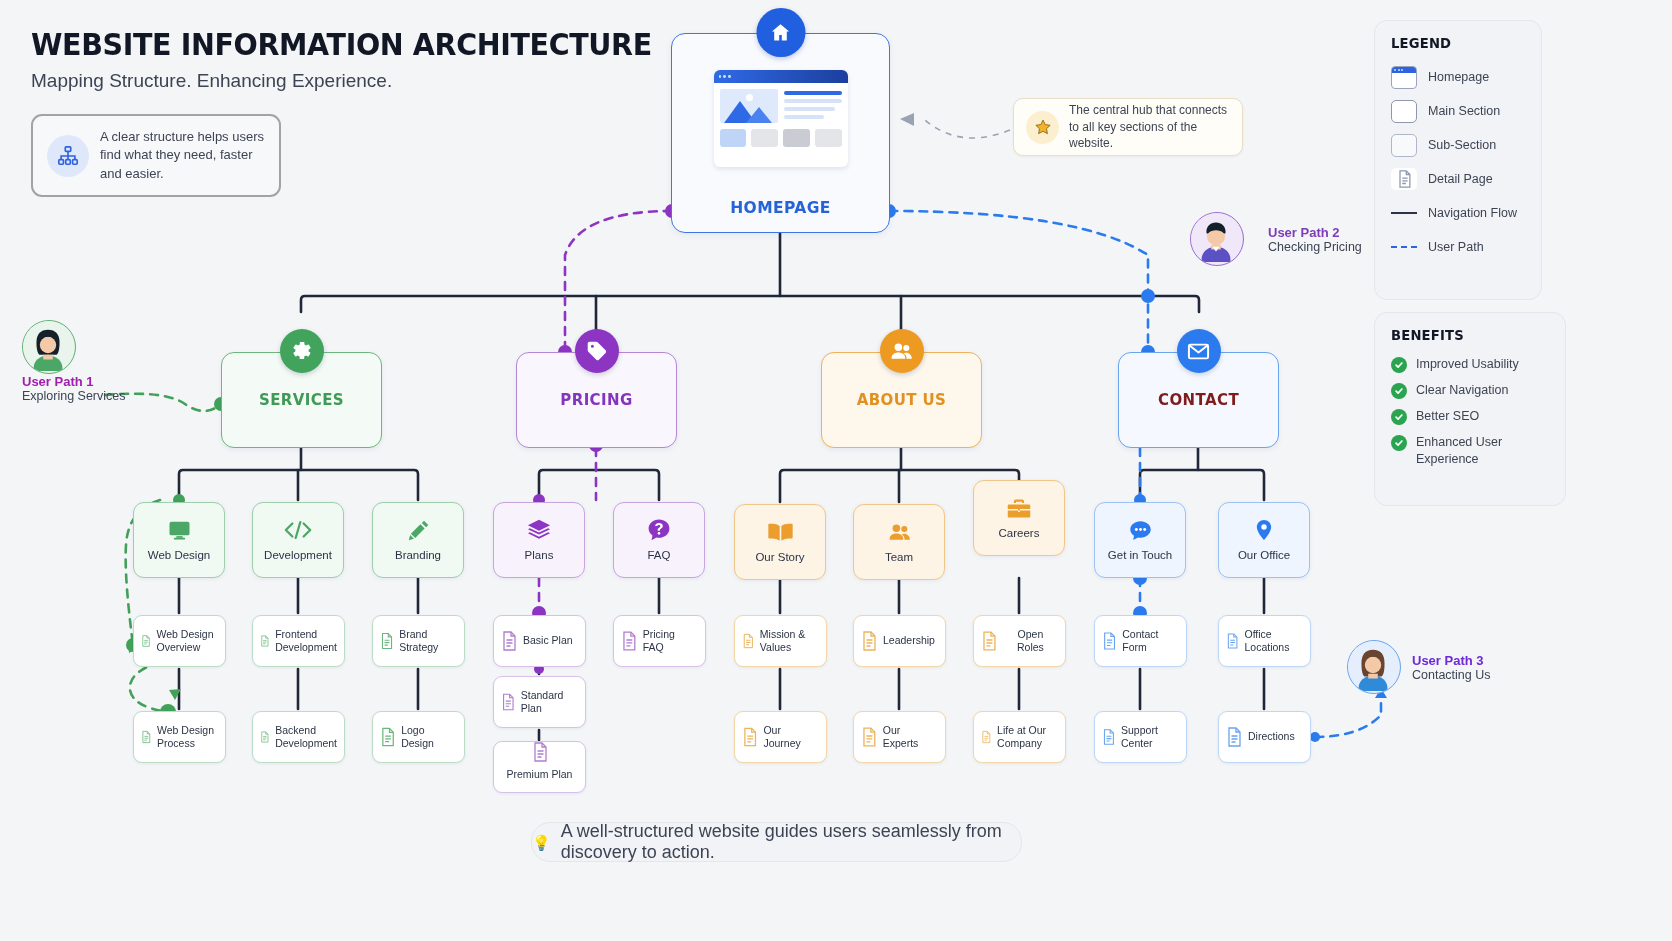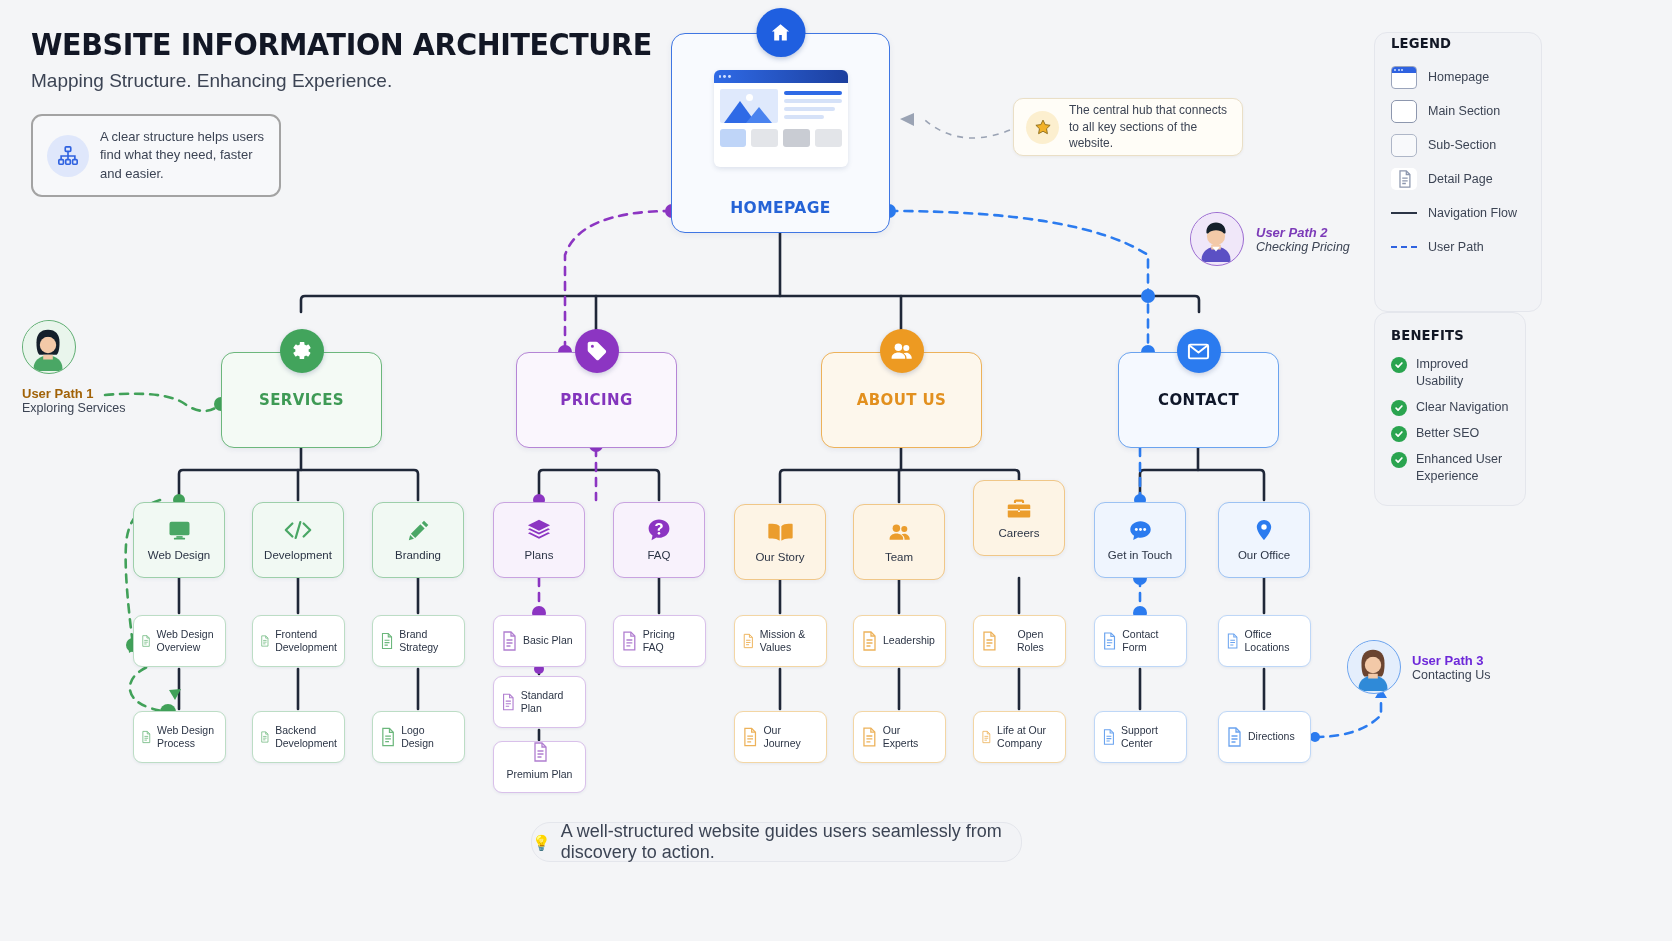--- a/index.html
+++ b/index.html
@@ -33,22 +33,22 @@
     width:42px;height:42px;border-radius:50%;background:#dfe7fb;
     display:flex;align-items:center;justify-content:center;flex:0 0 42px;
   }
   .info-card .txt{font-size:13px;line-height:1.42;color:#3c4454;}
 
   
   .panel{
     position:absolute;background:#f2f3f6;border:1px solid #e4e6ec;border-radius:13px;
     box-sizing:border-box;
   }
-  #legend-panel{left:1374px;top:32px;width:168px;height:280px;padding:2px 16px;}
-  #benefits-panel{left:1374px;top:312px;width:152px;height:194px;padding:14px 16px;}
+  #legend-panel{left:1374px;top:20px;width:168px;height:280px;padding:14px 16px;}
+  #benefits-panel{left:1374px;top:312px;width:192px;height:194px;padding:14px 16px;}
   .panel h3{
     margin:0 0 13px 0;font-family:"DejaVu Sans", sans-serif;font-weight:bold;
     font-size:14px;letter-spacing:0.2px;color:#121725;transform:scaleX(0.94);
     transform-origin:left center;
   }
   .legend-row{display:flex;align-items:center;gap:11px;height:26px;margin-bottom:8px;}
   .legend-row .lbl{font-size:12.5px;color:#3c4454;white-space:nowrap;}
   .sw{width:26px;height:22px;flex:0 0 26px;display:flex;align-items:center;justify-content:center;}
   .sw-home{width:26px;height:21px;border:1px solid #9aa4bb;border-radius:4px;background:#fff;overflow:hidden;}
   .sw-home .bar{height:6px;background:#2f62e0;display:flex;align-items:center;gap:1.5px;padding-left:2px;}
@@ -127,21 +127,21 @@
   #node-services{left:221px;top:352px;background:#f4faf5;border-color:#6cb77c;}
   #node-services .label{color:#3e9a55;}
   #node-services .main-badge{background:#42a45c;}
   #node-pricing{left:516px;top:352px;background:#faf6fd;border-color:#b585d6;}
   #node-pricing .label{color:#8335bd;}
   #node-pricing .main-badge{background:#8c35c2;}
   #node-about{left:821px;top:352px;background:#fdf7ec;border-color:#edb25a;}
   #node-about .label{color:#e2901f;}
   #node-about .main-badge{background:#ed9a22;}
   #node-contact{left:1118px;top:352px;background:#f5f9ff;border-color:#6aa3ef;}
-  #node-contact .label{color:#0f172a;}
+  #node-contact .label{color:#7f1d1d;}
   #node-contact .main-badge{background:#2b7bef;}
 
   
   .sub-node{
     width:92px;height:76px;border-radius:11px;border-width:1.2px;border-style:solid;
     box-shadow:0 1px 4px rgba(40,60,110,.07);
     display:flex;flex-direction:column;align-items:center;justify-content:center;gap:5px;
   }
   .sub-node .label{font-size:11.5px;color:#2b3445;text-align:center;line-height:1.25;}
   .sub-node .ic{display:flex;align-items:center;justify-content:center;height:26px;}
@@ -178,22 +178,22 @@
   
   .userpath{position:absolute;}
   .avatar{
     width:52px;height:52px;border-radius:50%;border:1.6px solid;overflow:hidden;
     position:relative;
   }
   .up-name{font-size:13px;font-weight:bold;}
   .up-sub{font-size:12.5px;color:#3c4454;white-space:nowrap;}
   #up1{left:22px;top:320px;text-align:left;}
   #up1 .avatar{border-color:#5fae72;background:#e9f5ec;}
-  #up1 .up-name{color:#a16207;margin-top:12px;}
-  #up2{left:1190px;top:212px;display:flex;align-items:center;gap:12px;font-style:italic;}
+  #up1 .up-name{color:#a21caf;margin-top:0;}
+  #up2{left:1190px;top:212px;display:flex;align-items:center;gap:24px;}
   #up2 .avatar{border-color:#9b6bd1;background:#f0e7f9;}
   #up2 .up-name{color:#7c3bb8;}
   #up3{left:1347px;top:640px;display:flex;align-items:center;gap:11px;}
   #up3 .avatar{border-color:#6aa3ef;background:#e4eefc;}
   #up3 .up-name{color:#6d28d9;}
 
   
   #footer-banner{
     position:absolute;left:531px;top:822px;width:489px;height:38px;
     background:#f2f3f6;border:1px solid #e4e6ec;border-radius:19px;

